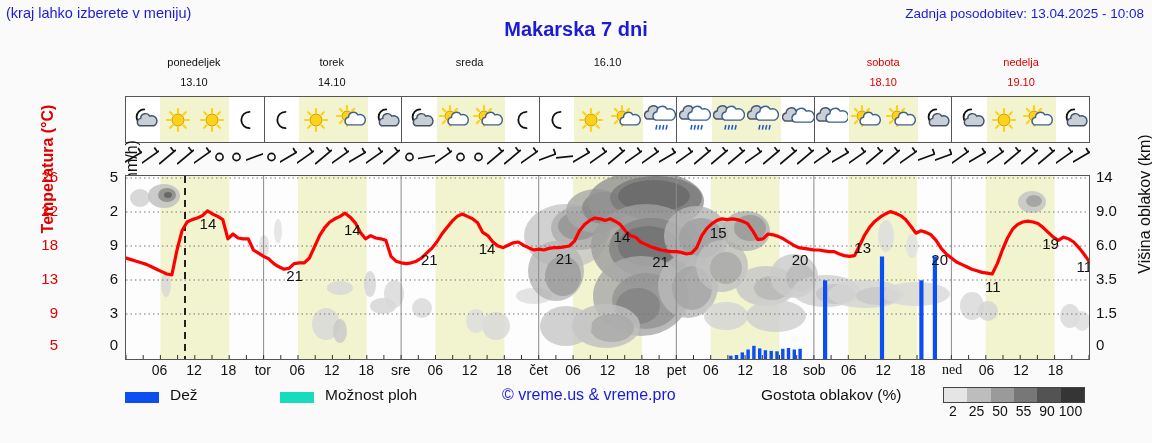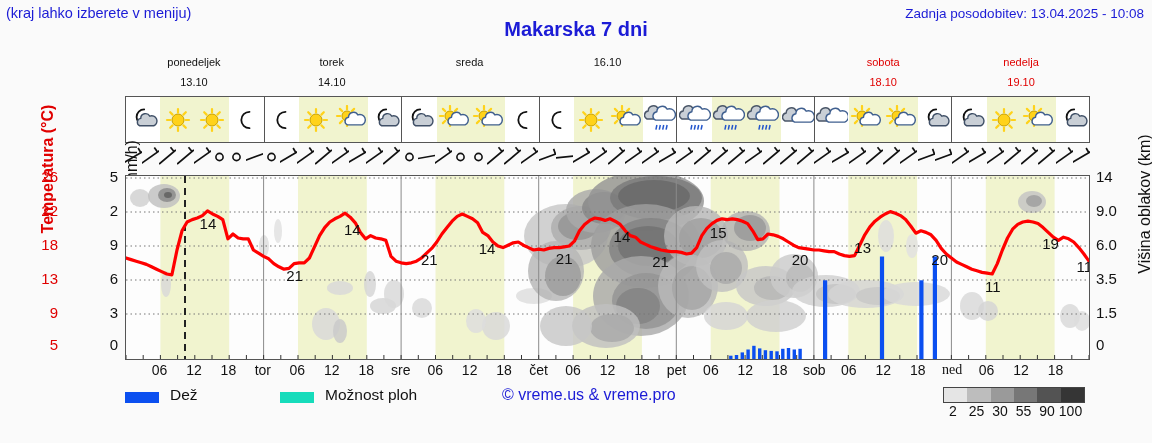--- a/index.html
+++ b/index.html
@@ -949,29 +949,30 @@
     <div class="xlab" style="left: 896.071px;">12</div>
     <div class="xlab" style="left: 930.536px;">18</div>
   </div>
 
 <div class="abs" id="legend">
   <div class="lg-swatch" id="sw-rain" style="left: 0px; background: rgb(11, 79, 240);"></div>
   <div class="lg-text" id="tx-rain" style="left:45px;">Dež</div>
   <div class="lg-swatch" id="sw-show" style="left: 155px; background: rgb(22, 220, 187);"></div>
   <div class="lg-text" id="tx-show" style="left:200px;">Možnost ploh</div>
   <div id="copyright">© vreme.us &amp; vreme.pro</div>
+  <div id="cloud-legend-label">Gostota oblakov (%)</div>
   <div id="cloud-ramp">
       <div style="background: rgb(229, 229, 229);"></div>
       <div style="background: rgb(189, 189, 189);"></div>
       <div style="background: rgb(154, 154, 154);"></div>
       <div style="background: rgb(119, 119, 119);"></div>
       <div style="background: rgb(83, 83, 83);"></div>
       <div style="background: rgb(53, 53, 53);"></div>
     </div>
   <div id="cloud-ramp-labels">
       <span style="left: 18px;">2</span>
       <span style="left: 41.5px;">25</span>
-      <span style="left: 65px;">30</span>
+      <span style="left: 65px;">50</span>
       <span style="left: 88.5px;">55</span>
       <span style="left: 112px;">90</span>
       <span style="left: 135.5px;">100</span>
     </div>
 </div>
 
 </body></html>

